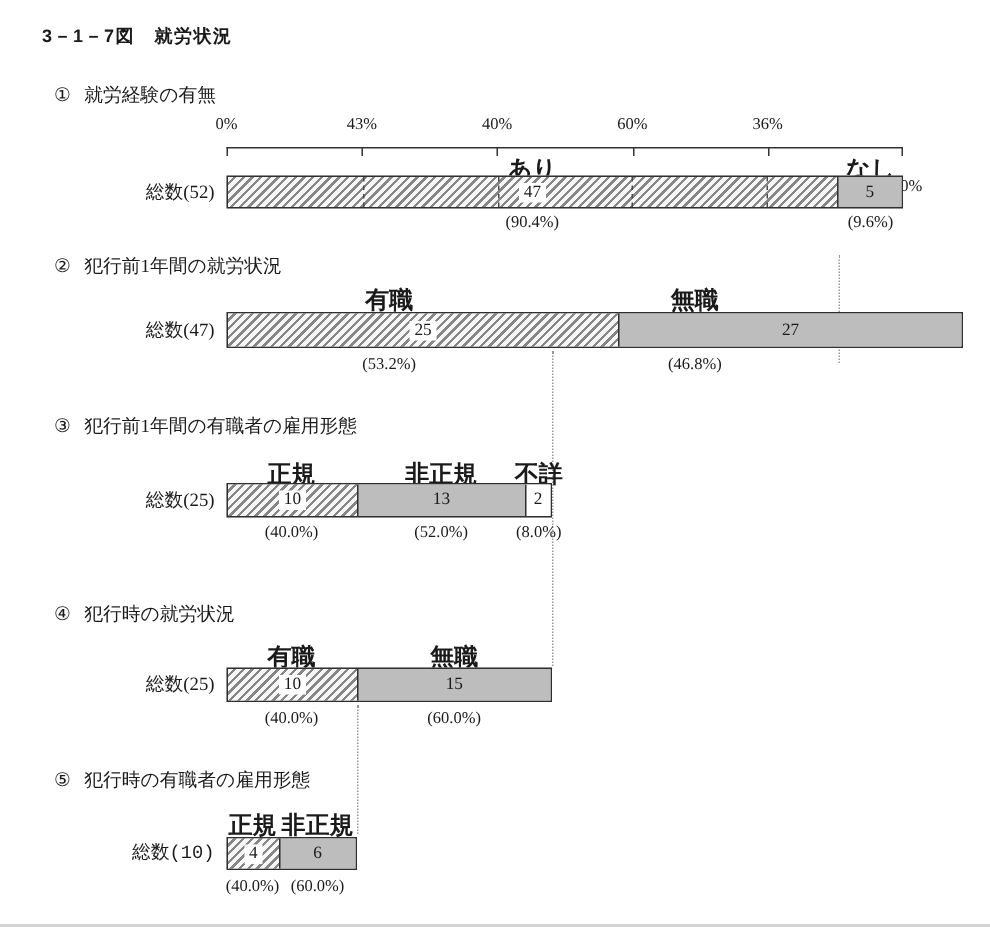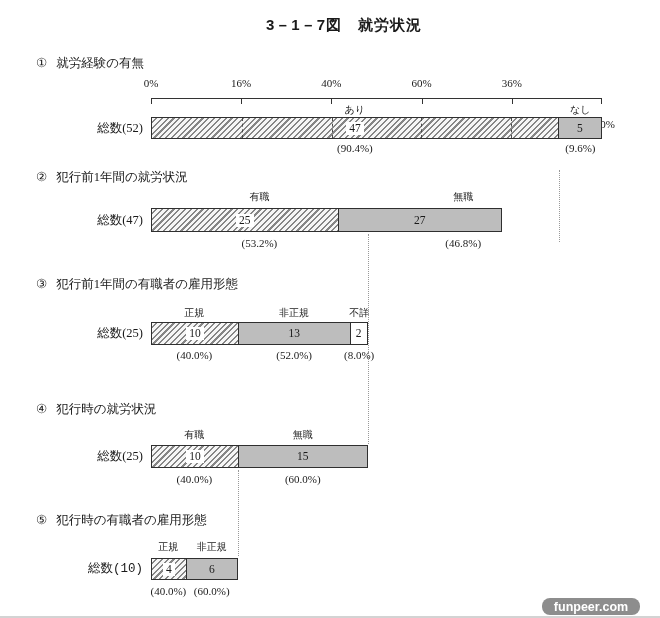--- a/index.html
+++ b/index.html
@@ -1,59 +1,59 @@
 <!DOCTYPE html>
 <html><head>
 <meta charset="utf-8">
 <style>
   html,body{margin:0;padding:0;background:#fff;}
   #canvas{position:relative;width:660px;height:618px;background:#ffffff;overflow:hidden;
           font-family:"Liberation Serif","DejaVu Serif",serif;color:#1a1a1a;}
-  .title{position:absolute;left:0;right:0;top:16px;text-align:center;
+  .title{position:absolute;left:0;right:0;top:16px;
          font-family:"Liberation Sans","DejaVu Sans",sans-serif;font-weight:bold;
-         font-size:15px;letter-spacing:1px;margin-left:28px;}
+         font-size:12px;letter-spacing:1px;margin-left:28px;}
   .heading{position:absolute;font-size:12.5px;white-space:nowrap;}
   .heading .num{margin-right:9px;}
   .axis-line{position:absolute;height:0;border-top:1.2px solid #333;}
   .axis-tick{position:absolute;width:1px;height:6px;background:#333;}
   .axis-label{position:absolute;transform:translateX(-50%);font-size:11px;white-space:nowrap;}
   .total{position:absolute;text-align:right;font-size:12.5px;white-space:nowrap;}
   .connector{position:absolute;width:0;border-left:1px dotted #999;z-index:0;}
   .bar{position:absolute;display:flex;box-sizing:border-box;border:1.5px solid #2f2f2f;
        background:#e5e5e5;z-index:1;}
   .seg{position:relative;height:100%;display:flex;align-items:center;justify-content:center;
        box-sizing:border-box;overflow:visible;}
   .seg + .seg{border-left:1.3px solid #2f2f2f;}
   .seg.hatch{background:repeating-linear-gradient(135deg,#f6f6f6 0 2.5px,#868686 2.5px 4.1px);}
   .seg.gray{background:#bdbdbd;}
   .seg.white{background:#ffffff;}
   .val{font-size:11.5px;line-height:13px;z-index:2;}
   .val.badge{background:#ffffff;padding:0 3px;}
   .gridline{position:absolute;top:0;bottom:0;width:0;border-left:1px dashed #4a4a4a;z-index:1;}
-  .cat{position:absolute;transform:translateX(-50%);font-size:10px;white-space:nowrap;}
+  .cat{position:absolute;transform:translateX(-50%);font-size:16px;white-space:nowrap;font-weight:bold;}
   .pct{position:absolute;transform:translateX(-50%);font-size:11px;white-space:nowrap;}
   .watermark{position:absolute;left:542px;top:598px;width:98px;height:17px;background:#8d8d8d;
              border-radius:8px;color:#fff;display:flex;align-items:center;justify-content:center;
              font-family:"Liberation Sans","DejaVu Sans",sans-serif;font-weight:bold;font-size:12.5px;}
   .bottom-edge{position:absolute;left:0;bottom:0;width:100%;height:2px;background:#d3d3d3;}
 </style>
 </head>
 <body>
 
 <div id="canvas">
   <div class="title">3－1－7図　就労状況</div>
   <div id="chart">
       <div class="connector" style="left: 558.7px; top: 170px; height: 72px;"></div>
       <div class="connector" style="left: 367.8px; top: 234px; height: 210px;"></div>
       <div class="connector" style="left: 237.7px; top: 470px; height: 86px;"></div>
       <div class="axis-line" style="left: 151px; top: 98px; width: 451px;"></div>
       <div class="axis-tick" style="left: 151px; top: 98px;"></div>
       <span class="axis-label" style="left: 151px; top: 77px;">0%</span>
       <div class="axis-tick" style="left: 241.2px; top: 98px;"></div>
-      <span class="axis-label" style="left: 241.2px; top: 77px;">16%</span>
+      <span class="axis-label" style="left: 241.2px; top: 77px;">43%</span>
       <div class="axis-tick" style="left: 331.4px; top: 98px;"></div>
       <span class="axis-label" style="left: 331.4px; top: 77px;">40%</span>
       <div class="axis-tick" style="left: 421.6px; top: 98px;"></div>
       <span class="axis-label" style="left: 421.6px; top: 77px;">60%</span>
       <div class="axis-tick" style="left: 511.8px; top: 98px;"></div>
       <span class="axis-label" style="left: 511.8px; top: 77px;">36%</span>
       <div class="axis-tick" style="left: 601px; top: 98px;"></div>
       <span class="axis-label" style="left: 602px; top: 77px; margin-top: 41px;">100%</span>
       <div class="heading" style="left: 36px; top: 55px;"><span class="num">①</span><span class="txt">就労経験の有無</span></div>
       <div class="total" style="left: 0px; top: 117px; width: 143px; line-height: 22px;">総数(52)</div>
@@ -68,21 +68,21 @@
         <div class="gridline" style="left: 40%;"></div>
         <div class="gridline" style="left: 60%;"></div>
         <div class="gridline" style="left: 80%;"></div>
       </div>
       <span class="cat" style="left: 354.852px; top: 103px;">あり</span>
       <span class="pct" style="left: 354.852px; top: 142px;">(90.4%)</span>
       <span class="cat" style="left: 580.352px; top: 103px;">なし</span>
       <span class="pct" style="left: 580.352px; top: 142px;">(9.6%)</span>
       <div class="heading" style="left: 36px; top: 169px;"><span class="num">②</span><span class="txt">犯行前1年間の就労状況</span></div>
       <div class="total" style="left: 0px; top: 208px; width: 143px; line-height: 24px; text-align: right;">総数(47)</div>
-      <div class="bar" style="left: 151px; top: 208px; width: 351px; height: 24px;">
+      <div class="bar" style="left: 151px; top: 208px; width: 491px; height: 24px;">
         <div class="seg hatch" style="width: 53.2%;">
           <span class="val badge">25</span>
         </div>
         <div class="seg gray" style="width: 46.8%;">
           <span class="val">27</span>
         </div>
       </div>
       <span class="cat" style="left: 259.431px; top: 190px;">有職</span>
       <span class="pct" style="left: 259.431px; top: 237px;">(53.2%)</span>
       <span class="cat" style="left: 463.248px; top: 190px;">無職</span>
@@ -128,15 +128,14 @@
         </div>
         <div class="seg gray" style="width: 60%;">
           <span class="val">6</span>
         </div>
       </div>
       <span class="cat" style="left: 168.346px; top: 540px;">正規</span>
       <span class="pct" style="left: 168.346px; top: 585px;">(40.0%)</span>
       <span class="cat" style="left: 211.712px; top: 540px;">非正規</span>
       <span class="pct" style="left: 211.712px; top: 585px;">(60.0%)</span>
     </div>
-  <div class="watermark">funpeer.com</div>
   <div class="bottom-edge"></div>
 </div>
 
 </body></html>

